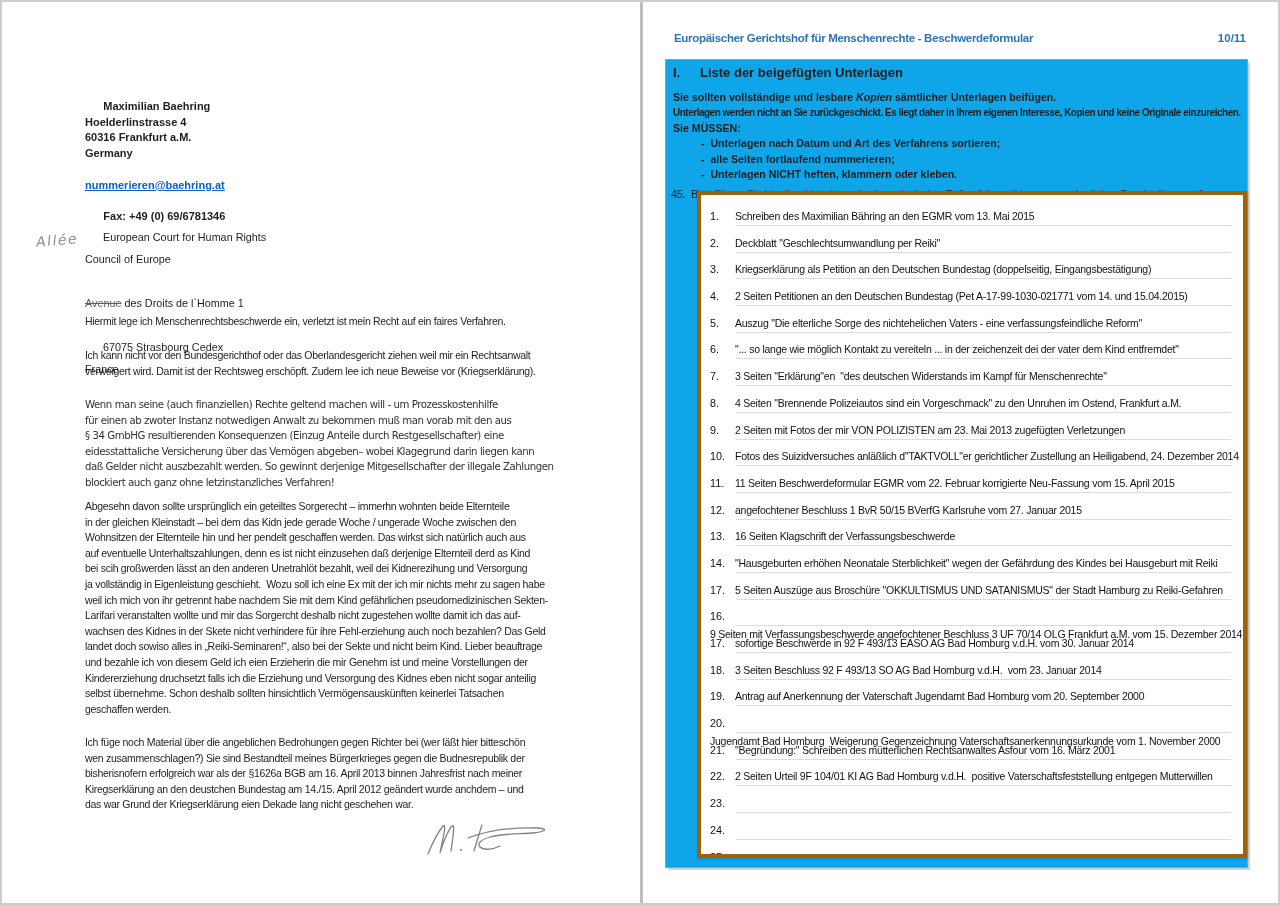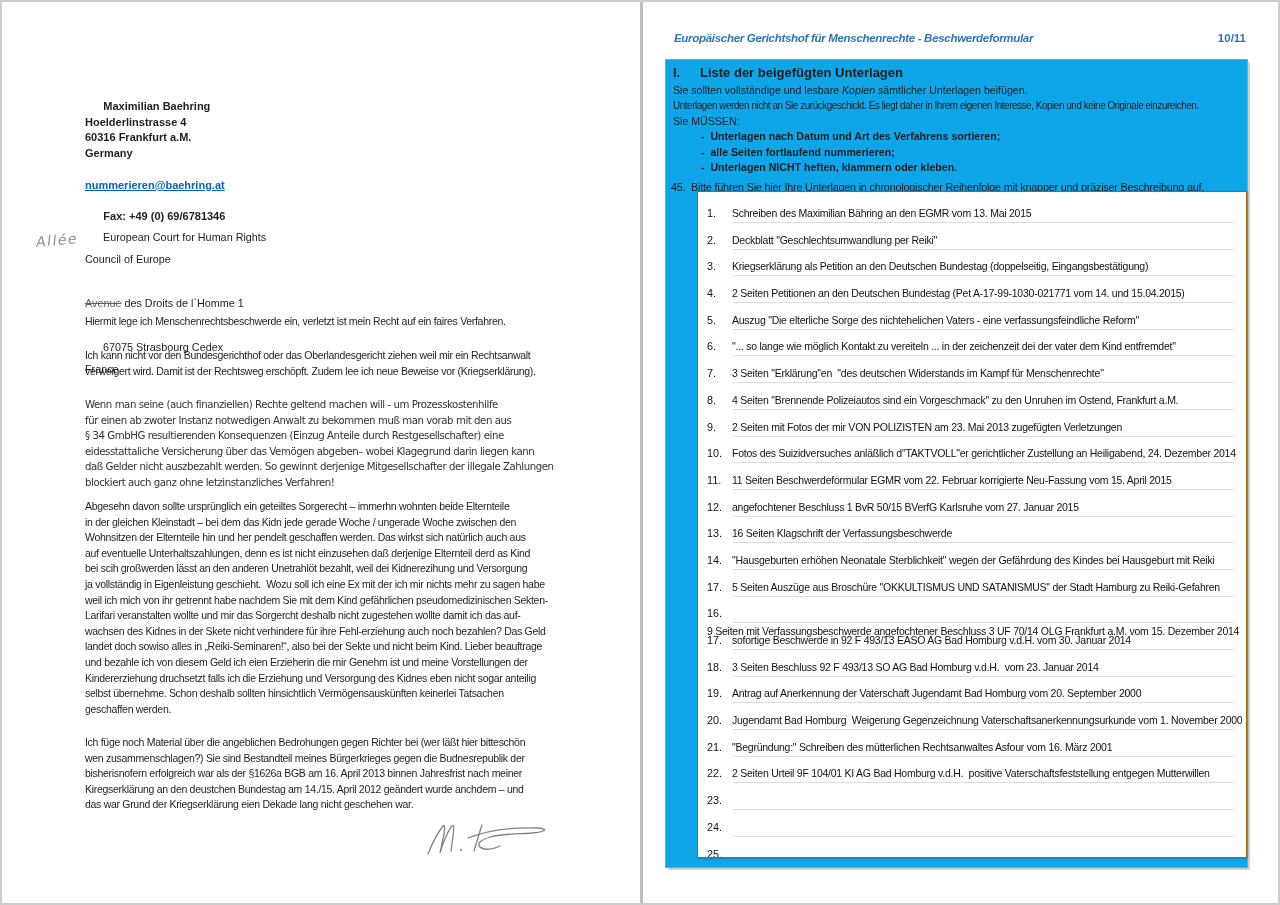--- a/index.html
+++ b/index.html
@@ -26,37 +26,37 @@
   .para { position:absolute; left:83px; font-size:10.5px; letter-spacing:-0.3px;
           line-height:15.6px; white-space:pre; color:#1e1e1e; }
   .p1 { top:312px; } .p2 { top:346px; } .p4 { top:497px; } .p5 { top:733px; }
   .p3 { top:395px; font-family:"DejaVu Sans", sans-serif; font-size:10.2px;
         letter-spacing:-0.45px; color:#323232; }
   .signature { position:absolute; left:420px; top:812px; }
 
   
   .right-page { position:absolute; left:641px; top:0; width:639px; height:100%; }
   .form-header-title { position:absolute; left:31px; top:30px; color:#2E74B5;
-                       font-weight:bold; font-size:11.5px; letter-spacing:-0.3px;font-style:italic; }
+                       font-weight:bold; font-size:11.5px; letter-spacing:-0.3px; }
   .form-header-page { position:absolute; right:36px; top:30px; color:#2E74B5;
                       font-weight:bold; font-size:11.5px; }
   .gray-panel { position:absolute; left:22px; top:57px; width:583px; height:809px;
                 background:#0ea5e9; border:1px solid #9b9b9b;
                 box-shadow:1.5px 1.5px 1px rgba(0,0,0,0.18); }
   .section-title-row { padding:5px 0 3px 7px; font-size:13px; font-weight:bold; }
   .section-number { display:inline-block; width:27px; }
-  .intro { padding-left:7px; font-size:10.6px; font-weight:normal; line-height:15.4px; }
+  .intro { padding-left:7px; font-size:10.6px; font-weight:bold; line-height:15.4px;margin-top:7px; }
   .intro-line { white-space:pre; }
   .intro-line2 { letter-spacing:-0.45px; transform:scaleX(0.93); transform-origin:left; }
   .italic { font-style:italic; }
   .bullets { padding-left:35px; font-size:10.6px; font-weight:bold; line-height:15.4px;
              white-space:pre; }
   .question { padding:6px 0 0 5px; font-size:10.8px; letter-spacing:-0.2px; white-space:pre; }
   .white-box { position:absolute; left:31px; top:131px; width:550px; height:667px;
-               background:#fff; border:1px solid #a16207;
+               background:#fff; border:4px solid #a16207;
                box-shadow:1px 1px 2px rgba(0,0,0,0.2); padding:11px 0 0 9px;
                overflow:hidden; }
   .doc-row { position:relative; height:26.7px; }
   .doc-num { display:inline-block; width:25px; font-size:10.8px; color:#111; }
   .doc-text { font-size:10.5px; letter-spacing:-0.25px; color:#111; white-space:pre; }
   .doc-underline { position:absolute; left:26px; right:12px; top:19px;
                    border-bottom:1px solid #dcdcdc; }
 </style>
 </head>
 <body>

